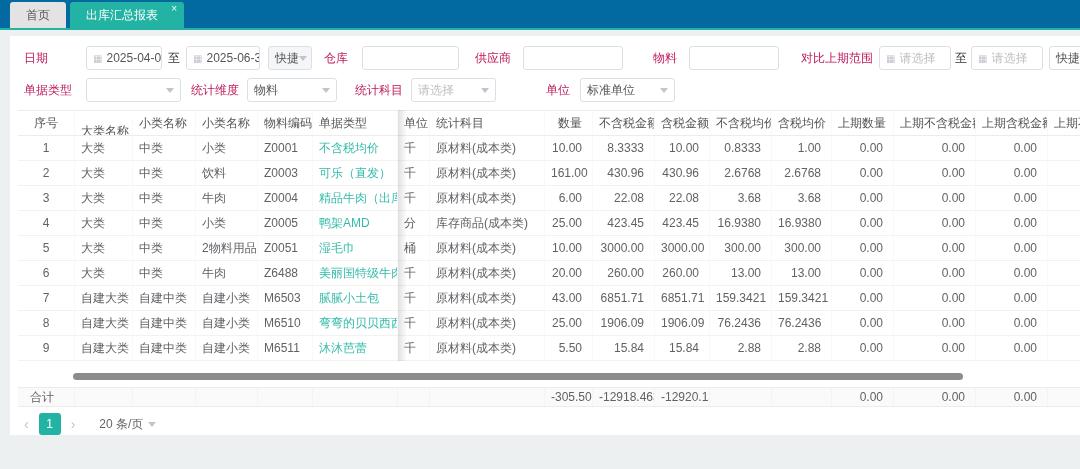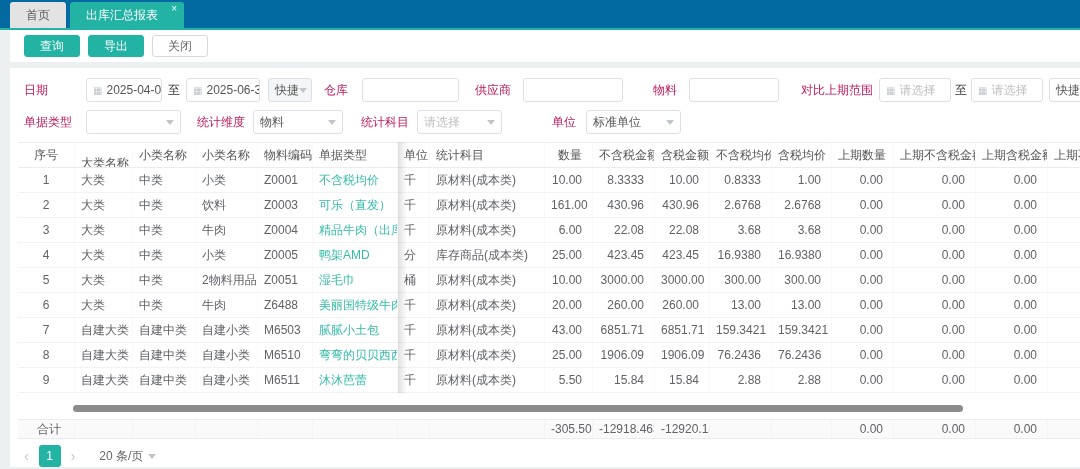--- a/index.html
+++ b/index.html
@@ -55,25 +55,20 @@
 
 <div class="tabbar">
   <div class="tab">首页</div>
   <div class="tab active">
     <span>出库汇总报表</span>
     <span class="tab-close">×</span>
   </div>
 </div>
 
 <div class="page">
-  <div class="toolbar">
-    <button class="btn primary">查询</button>
-    <button class="btn primary">导出</button>
-    <button class="btn plain">关闭</button>
-  </div>
 
   <div class="gap"></div>
 
   <div class="main">
     <div class="filters">
       <div class="frow">
         <span class="flabel" style="width:54px">日期</span>
         <div class="ctrl" style="width:76px; margin-left:8px">
           <span class="cal">▦</span>
           <span>2025-04-01</span>
@@ -114,21 +109,21 @@
           <i class="caret"></i>
         </div>
       </div>
 
       <div class="frow">
         <span class="flabel" style="width:54px">单据类型</span>
         <div class="ctrl" style="width:95px; margin-left:8px">
           <span></span>
           <i class="caret"></i>
         </div>
-        <span class="flabel" style="width:48px; margin-left:16px">统计维度</span>
+        <span class="flabel" style="width:48px; margin-left:10px">统计维度</span>
         <div class="ctrl" style="width:90px; margin-left:8px">
           <span>物料</span>
           <i class="caret"></i>
         </div>
         <span class="flabel" style="width:48px; margin-left:18px">统计科目</span>
         <div class="ctrl" style="width:85px; margin-left:8px">
           <span class="ph">请选择</span>
           <i class="caret"></i>
         </div>
         <span class="flabel" style="width:26px; margin-left:50px">单位</span>
@@ -330,21 +325,21 @@
             <div class="t-cell right" style="width: 82px;">0.00</div>
             <div class="t-cell right" style="width: 72px;">0.00</div>
             <div class="t-cell right" style="width: 80px;"></div>
           </div>
         </div>
       <div class="fixed-shadow"></div>
       <div class="body-spacer">
         <div class="h-scrollbar"></div>
       </div>
       <div class="t-row total" id="ttotal">
-          <div class="t-cell " style="width: 57px; text-align: center; padding-left: 12px;">合计</div>
+          <div class="t-cell " style="width: 57px; text-align: left; padding-left: 12px;">合计</div>
           <div class="t-cell " style="width: 58px;"></div>
           <div class="t-cell " style="width: 63px;"></div>
           <div class="t-cell " style="width: 62px;"></div>
           <div class="t-cell " style="width: 55px;"></div>
           <div class="t-cell " style="width: 85px;"></div>
           <div class="t-cell " style="width: 32px;"></div>
           <div class="t-cell " style="width: 115px;"></div>
           <div class="t-cell right" style="width: 48px;">-305.50</div>
           <div class="t-cell right" style="width: 62px;">-12918.4633</div>
           <div class="t-cell right" style="width: 55px;">-12920.13</div>

